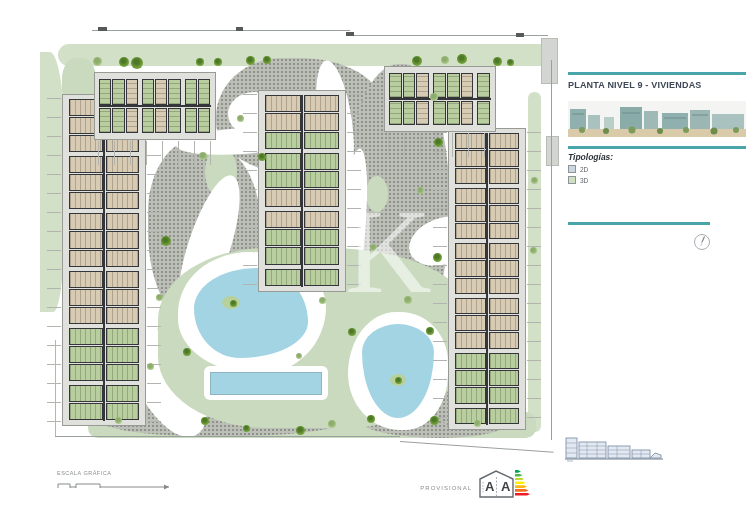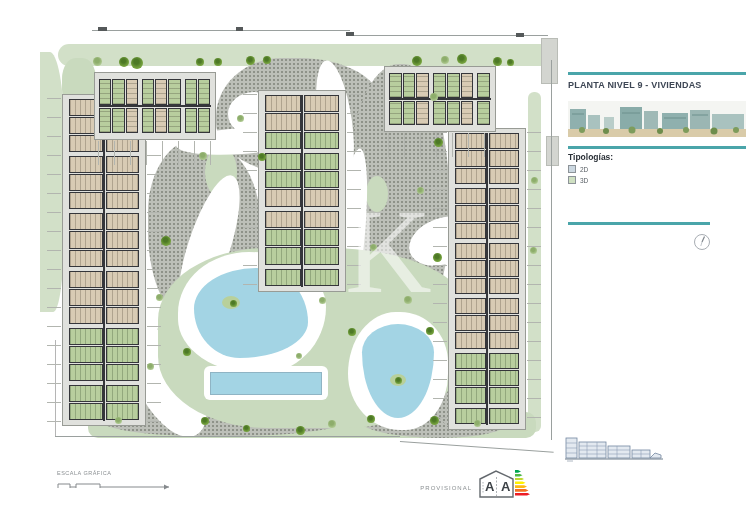--- a/index.html
+++ b/index.html
@@ -442,21 +442,21 @@
   <circle cx="14" cy="29" r="3" fill="#7d9c5c"></circle>
     <circle cx="38" cy="30" r="3" fill="#6d8d4c"></circle>
   <circle cx="64" cy="29" r="3.5" fill="#7d9c5c"></circle>
     <circle cx="92" cy="30" r="3" fill="#6d8d4c"></circle>
   <circle cx="118" cy="29" r="3" fill="#7d9c5c"></circle>
     <circle cx="146" cy="30" r="3.5" fill="#6d8d4c"></circle>
   <circle cx="168" cy="29" r="3" fill="#7d9c5c"></circle>
 </svg>
 
 <div class="rule" style="left:568px;top:146px;width:178px;"></div>
-<div class="tipo-title" style="left:568px;top:152px;">Tipologías:</div>
+<div class="tipo-title" style="left:568px;top:152px;font-style:italic;">Tipologías:</div>
 
 <div class="legend-item" style="left:568px;top:165px;">
   <span class="swatch" style="background: rgb(204, 216, 225);"></span>
   <span class="legend-label">2D</span>
 </div>
 <div class="legend-item" style="left:568px;top:176px;">
   <span class="swatch" style="background: rgb(207, 224, 194);"></span>
   <span class="legend-label">3D</span>
 </div>
 

